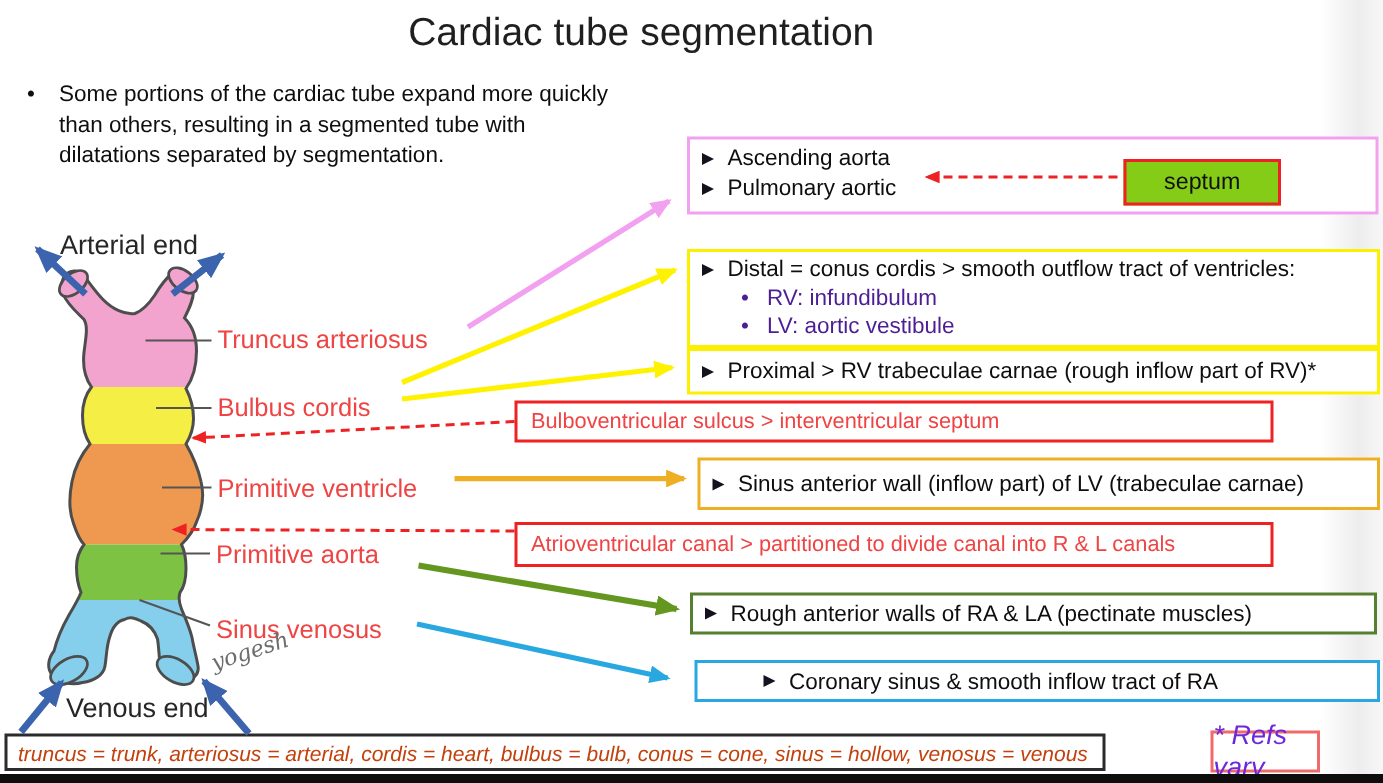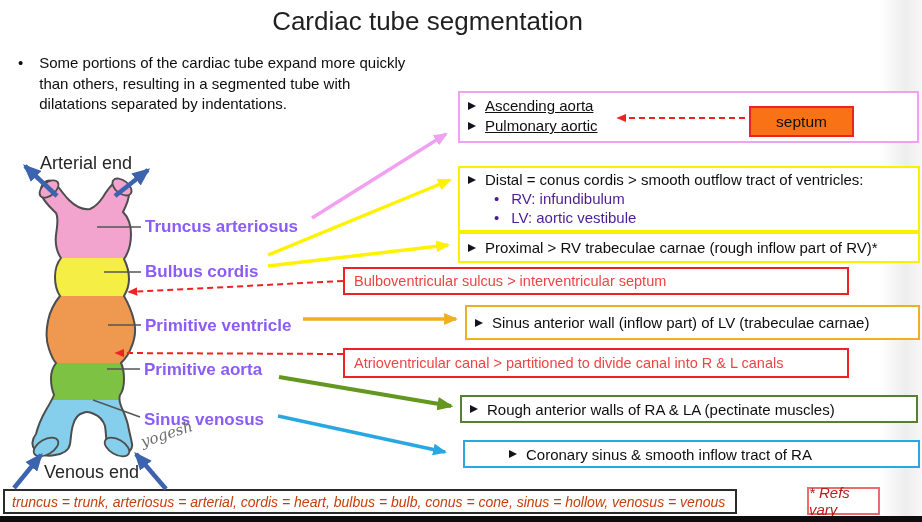--- a/index.html
+++ b/index.html
@@ -3,64 +3,64 @@
 <meta charset="utf-8">
 <style>
   html,body{margin:0;padding:0;background:#fff;}
   .slide{position:relative;width:922px;height:522px;background:#ffffff;overflow:hidden;
          font-family:"Liberation Sans",sans-serif;color:#111;}
   .abs{position:absolute;}
   .title{left:0;top:6px;width:855px;text-align:center;font-size:26px;color:#1f1f1f;}
   .intro{left:18px;top:53px;width:400px;font-size:15px;line-height:20.5px;color:#0e0e0e;display:flex;}
   .intro .dot::before{content:"•";margin-right:16px;font-size:15px;}
   
-  .dlabel{font-size:17px;color:#8b5cf6;white-space:nowrap;font-weight:bold;}
+  .dlabel{font-size:17px;color:#ef4444;white-space:nowrap;}
   .endlabel{font-size:18px;color:#262626;white-space:nowrap;}
   .signature{font-family:"DejaVu Serif",serif;font-style:italic;color:#6d6d6d;font-size:15px;
              transform:rotate(-18deg);}
   
   .bx{position:absolute;background:#fff;box-sizing:border-box;z-index:4;}
   .row{display:flex;align-items:center;}
   .tri{display:inline-block;width:0;height:0;border-left:8px solid #13131f;
        border-top:4.5px solid transparent;border-bottom:4.5px solid transparent;
        margin:0 9px 0 8px;flex:none;}
   .t15{font-size:15px;color:#0e0e0e;white-space:nowrap;}
   .t14{font-size:14.5px;color:#ef4444;white-space:nowrap;}
-  .pinkbx{border:2.5px solid #f2a0f0;text-decoration:underline;}
+  .pinkbx{border:2.5px solid #f2a0f0;}
   .yellowbx{border:2.5px solid #fbf000;}
   .redbx{border:2px solid #ee2222;}
   .goldbx{border:2.5px solid #efaf25;}
   .greenbx{border:2px solid #567f2f;}
   .bluebx{border:2px solid #29a7e0;padding-left:36px;}
   .subitem{display:flex;align-items:center;padding-left:34px;font-size:15px;color:#4c1d95;}
   .subitem::before{content:"•";margin-right:12px;}
   .septum{left:289px;top:13px;width:101px;height:27px;border:2px solid #ee2222;
-          display:flex;align-items:center;justify-content:center;font-size:15.5px;background:#f97316;}
+          display:flex;align-items:center;justify-content:center;font-size:15.5px;background:#84cc16;}
   .defsbox{left:3px;top:489px;width:734px;height:25px;border:2px solid #2b2b2b;background:#fff;
            display:flex;align-items:center;padding-left:7px;box-sizing:border-box;
            font-style:italic;font-size:14px;color:#c2410c;white-space:nowrap;}
   .refsbox{left:807px;top:487px;width:73px;height:28px;border:2px solid #ef6a6a;background:#fff;
            display:flex;align-items:center;justify-content:center;box-sizing:border-box;
-           font-style:italic;font-size:15px;color:#b91c1c;}
+           font-style:italic;font-size:18px;color:#6d28d9;}
   .bottombar{left:0;top:516px;width:922px;height:6px;background:#0d0d0d;}
   .edgeshade{right:0;top:0;width:42px;height:516px;z-index:1;
              background:linear-gradient(to right,rgba(0,0,0,0) 0%,rgba(0,0,0,0.07) 62%,rgba(0,0,0,0.03) 100%);}
   svg{display:block;}
   .overlay{z-index:5;pointer-events:none;}
 </style>
 </head>
 <body>
 
 <div class="slide">
 
   <div class="abs title">Cardiac tube segmentation</div>
 
   <div class="abs intro">
     <span class="dot"></span>
-    <div>Some portions of the cardiac tube expand more quickly than others, resulting in a segmented tube with dilatations separated by indentations.</div>
+    <div>Some portions of the cardiac tube expand more quickly than others, resulting in a segmented tube with dilatations separated by segmentation.</div>
   </div>
 
   <div class="abs edgeshade"></div>
 
   <svg class="abs" style="left:10px;top:155px;" width="160" height="310" viewBox="0 0 160 310">
     <defs>
       <clipPath id="tubeclip">
         <path d="M 80,54 C 73,55 65,51 59,45 C 54,40 50,34 46,29 C 39,21 28,28 32,41 C 35,48 41,53 46,58
                  C 49,63 47,71 46,80 C 45,89 46,96 51,103 C 47,108 45,115 45,122 C 45,129 46,135 50,141
                  C 45,147 40,156 38,166 C 36,176 36,186 39,194 C 41,200 43,205 46,208 C 43,212 41,217 41,223

